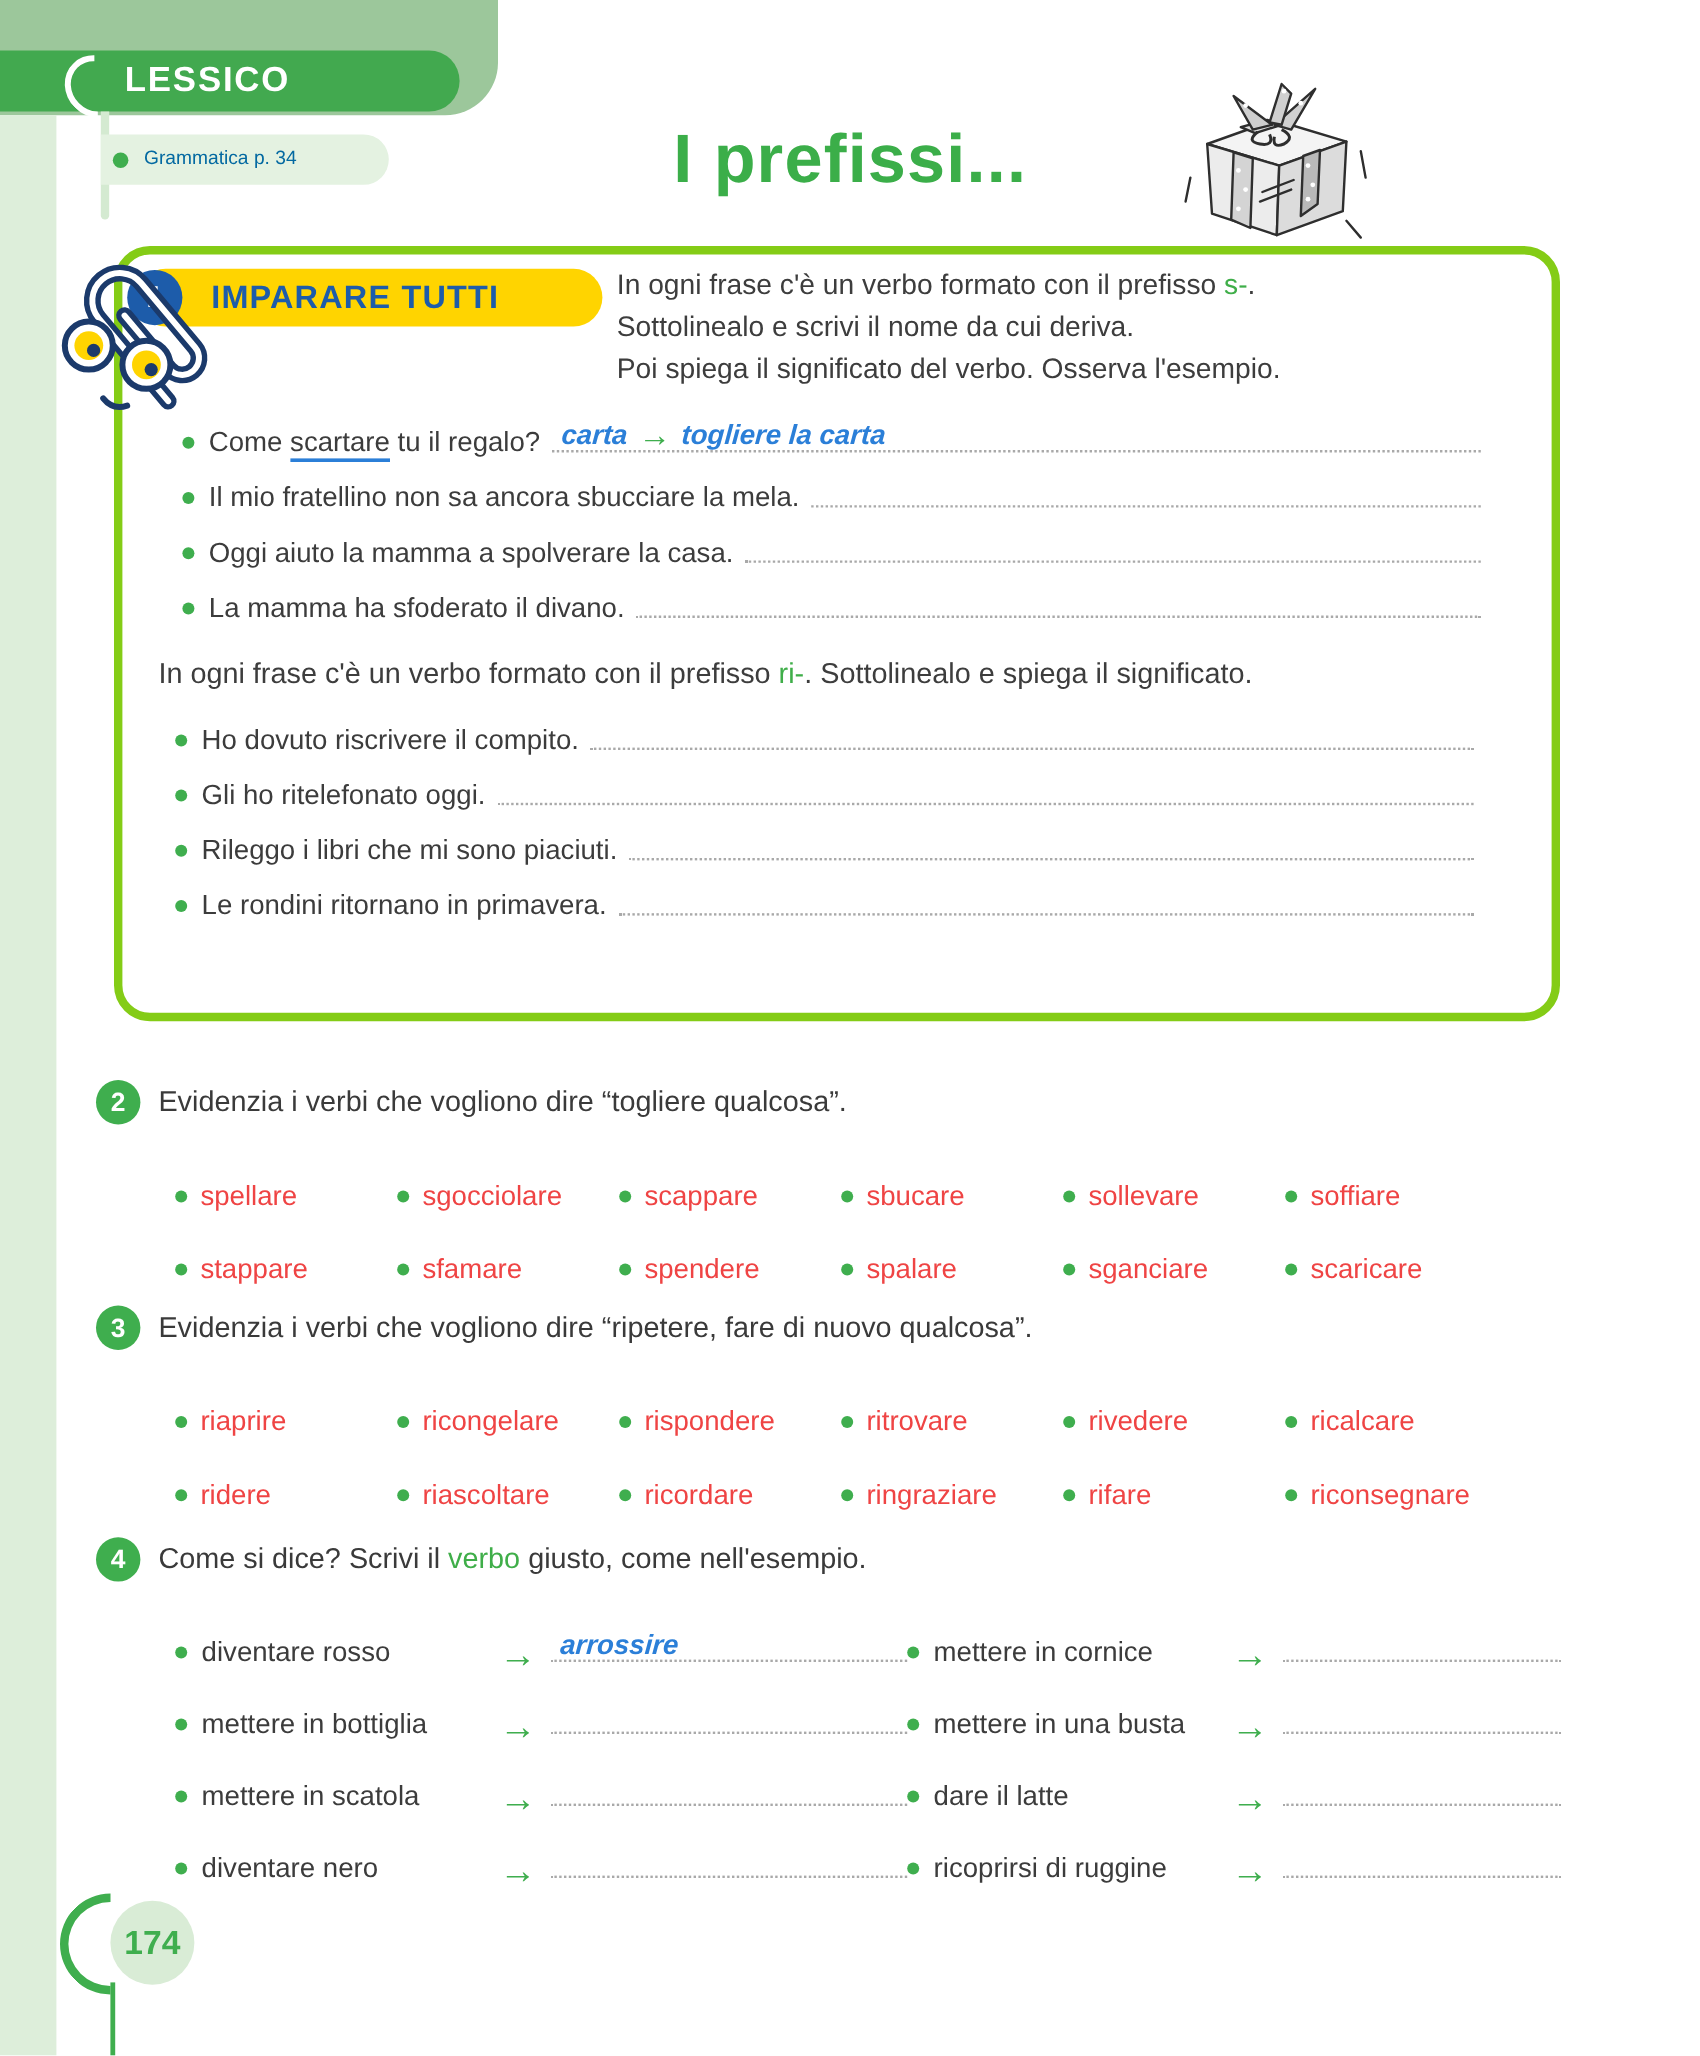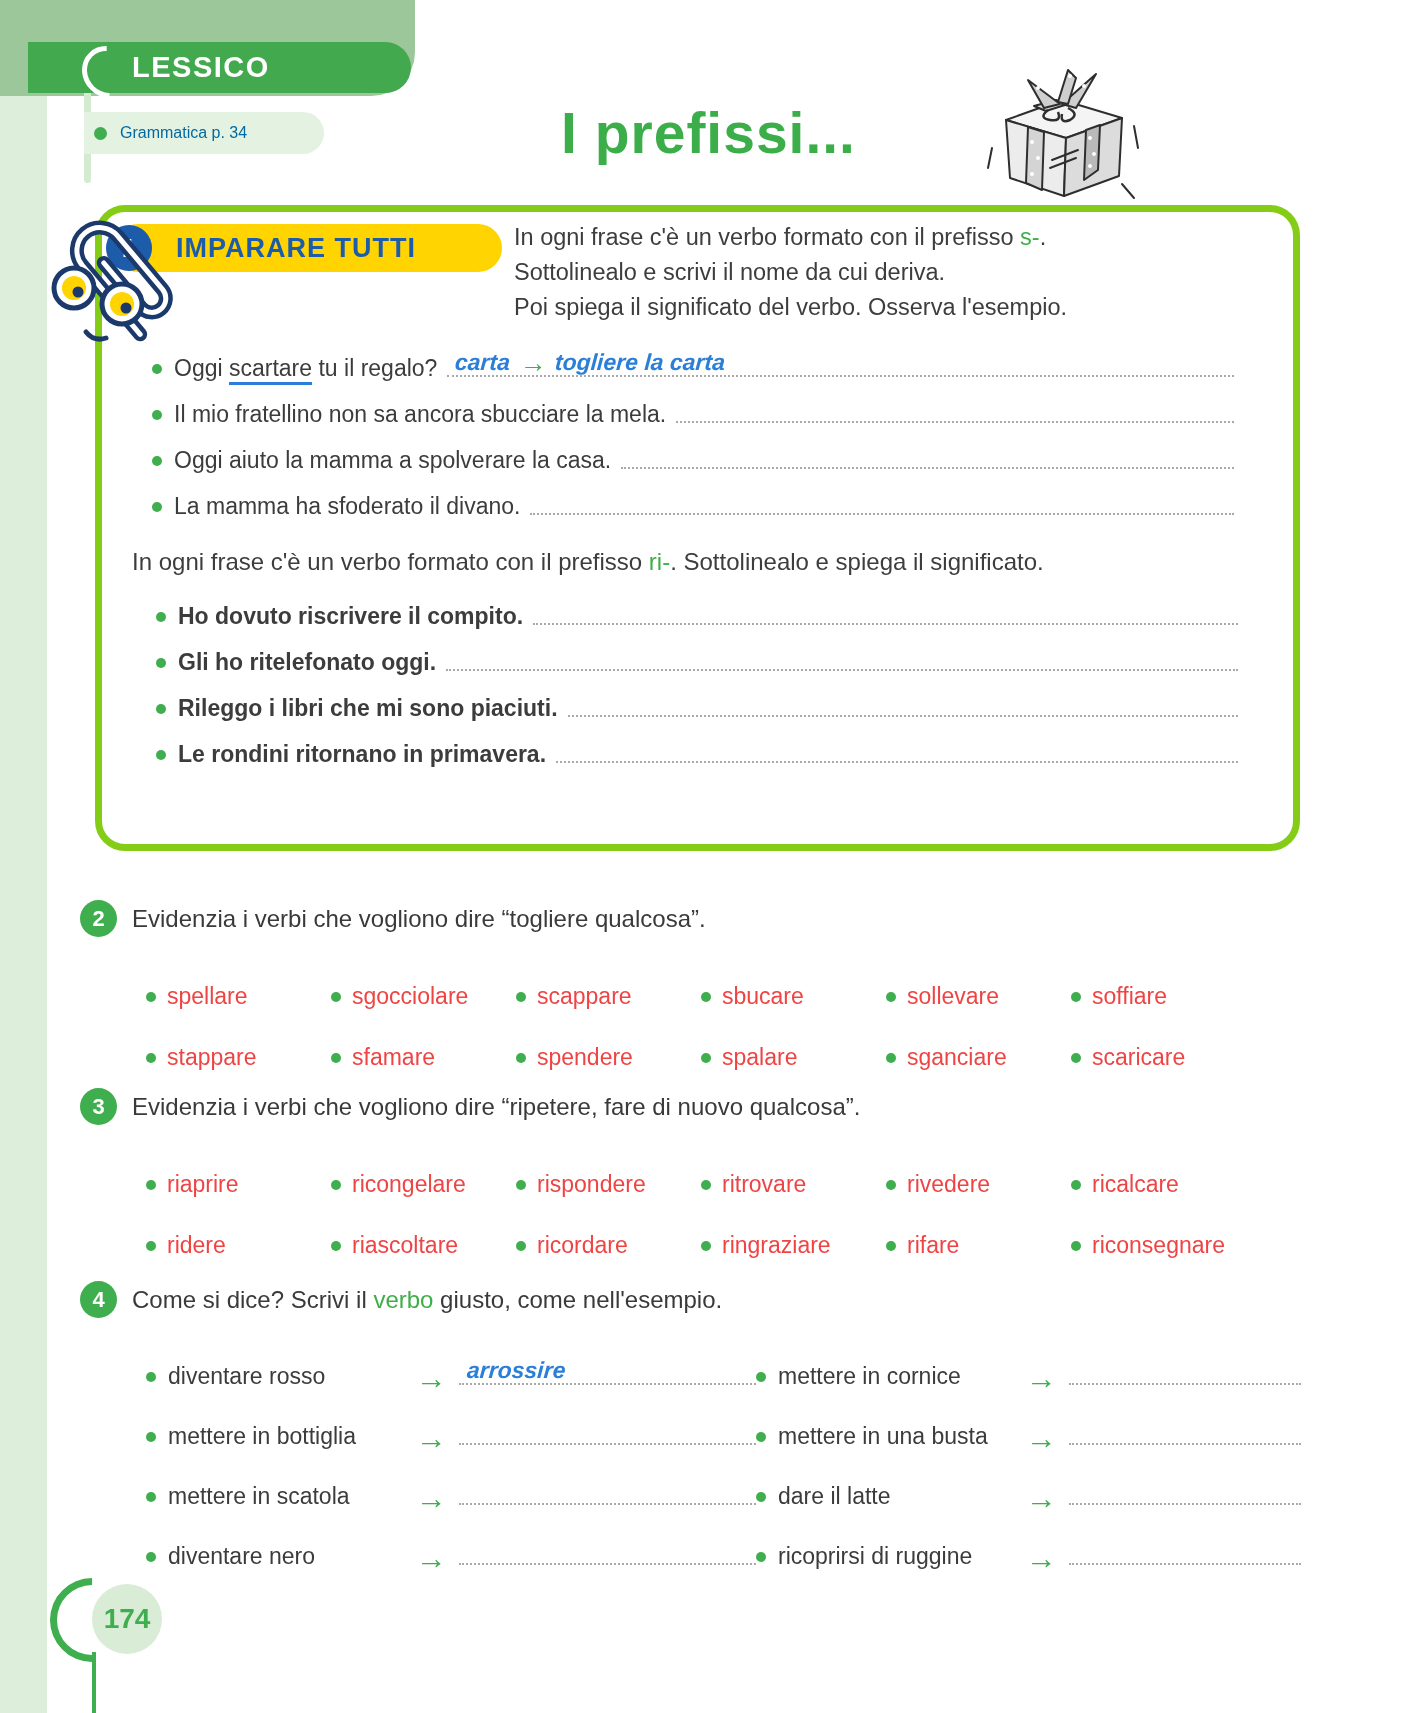--- a/index.html
+++ b/index.html
@@ -2,40 +2,40 @@
 <html><head>
 <meta charset="utf-8">
 <style>
   html,body{margin:0;padding:0;}
   body{width:1417px;height:1713px;background:#ffffff;font-family:"Liberation Sans","DejaVu Sans",sans-serif;}
   .page{position:relative;width:1417px;height:1713px;overflow:hidden;background:#fff;}
   .abs{position:absolute;}
 
   
   .sage{left:0;top:0;width:415px;height:96px;background:#9cc79b;border-radius:0 0 44px 0;}
-  .greenbar{left:0;top:42px;width:383px;height:51px;background:#42a94f;border-radius:0 26px 26px 0;display:flex;align-items:center;margin-left:28px;}
+  .greenbar{left:0;top:42px;width:383px;height:51px;background:#42a94f;border-radius:0 26px 26px 0;display:flex;align-items:center;}
   .white-arc{position:absolute;left:55px;top:3px;width:40px;height:44px;border:5px solid transparent;border-left-color:#fff;border-top-color:#fff;border-radius:50%;transform:rotate(-45deg);}
   .lessico{margin-left:104px;color:#fff;font-weight:bold;font-size:29px;letter-spacing:1.5px;}
   .leftstrip{left:0;top:96px;width:47px;height:1617px;background:#ddeeda;}
   .connector{left:84px;top:93px;width:7px;height:90px;background:#d4ead1;border-radius:0 0 4px 4px;}
   .gram-pill{left:84px;top:112px;height:42px;width:240px;background:#e4f2e1;border-radius:0 21px 21px 0;display:flex;align-items:center;}
   .gram-dot{width:13px;height:13px;border-radius:50%;background:#3fae4e;margin-left:10px;flex:none;}
   .gram-txt{margin-left:13px;font-size:16px;color:#0369a1;}
   .pagetitle{left:0;top:100px;width:1417px;text-align:center;font-size:57px;font-weight:bold;color:#3bae49;letter-spacing:1px;}
 
   
   .ex1-box{left:95px;top:205px;width:1205px;height:646px;border:7px solid #84cc16;border-radius:30px;box-sizing:border-box;background:#fff;}
   .tag-pill{position:absolute;left:12px;top:12px;height:48px;width:388px;background:#ffd400;border-radius:26px;box-sizing:border-box;padding-left:62px;display:flex;align-items:center;color:#1d5caa;font-weight:bold;font-size:27px;letter-spacing:1px;}
   .num-badge{position:absolute;width:46px;height:46px;border-radius:50%;display:flex;align-items:center;justify-content:center;color:#fff;font-weight:bold;font-size:25px;z-index:2;}
   .num-blue{left:4px;top:13px;background:#1d5caa;}
   .ex1-instructions{position:absolute;left:412px;top:8px;width:775px;font-size:23.5px;line-height:35px;color:#3d3d3d;}
   .green-t{color:#3fae49;}
   .blist{position:absolute;width:1082px;}
   .blist1{left:50px;top:140px;}
-  .blist2{left:54px;top:388px;font-weight:bold;}
+  .blist2{left:44px;top:388px;}
   .bitem{display:flex;align-items:flex-end;height:30px;margin-bottom:16px;}
   .bdot{width:10px;height:10px;border-radius:50%;background:#3fae4e;flex:none;margin:0 12px 8px 0;}
   .stext{font-size:23px;color:#3c3c3c;white-space:nowrap;}
   .ul-verb{border-bottom:3px solid #2b7fd8;padding-bottom:1px;}
   .dots{flex:1;margin-left:10px;border-bottom:2px dotted #a9a9a9;height:4px;margin-bottom:5px;position:relative;}
   .hwline{position:absolute;left:8px;bottom:-1px;display:flex;align-items:center;gap:9px;white-space:nowrap;}
   .hw{color:#2b7fd8;font-weight:bold;font-style:italic;font-size:23px;transform:skewX(-4deg);}
   .arrow{color:#3fae4e;font-weight:bold;font-size:27px;line-height:20px;}
   .ex1-mid{position:absolute;left:30px;top:336px;width:1140px;font-size:24px;color:#3d3d3d;}
 
@@ -140,21 +140,21 @@
 
     <div class="ex1-instructions">
       <div><span>In ogni frase c'è un verbo formato con il prefisso </span><span class="green-t">s-</span><span>.</span></div>
       <div>Sottolinealo e scrivi il nome da cui deriva.</div>
       <div>Poi spiega il significato del verbo. Osserva l'esempio.</div>
     </div>
 
     <div class="blist blist1">
       <div class="bitem">
         <span class="bdot"></span>
-        <span class="stext"><span>Oggi </span><span class="ul-verb">scartare</span><span> tu il regalo?</span></span>
+        <span class="stext"><span>Come </span><span class="ul-verb">scartare</span><span> tu il regalo?</span></span>
         <span class="dots">
           <span class="hwline">
               <span class="hw">carta</span>
               <span class="arrow">→</span>
               <span class="hw">togliere la carta</span>
             </span>
         </span>
       </div>
       <div class="bitem">
         <span class="bdot"></span>

